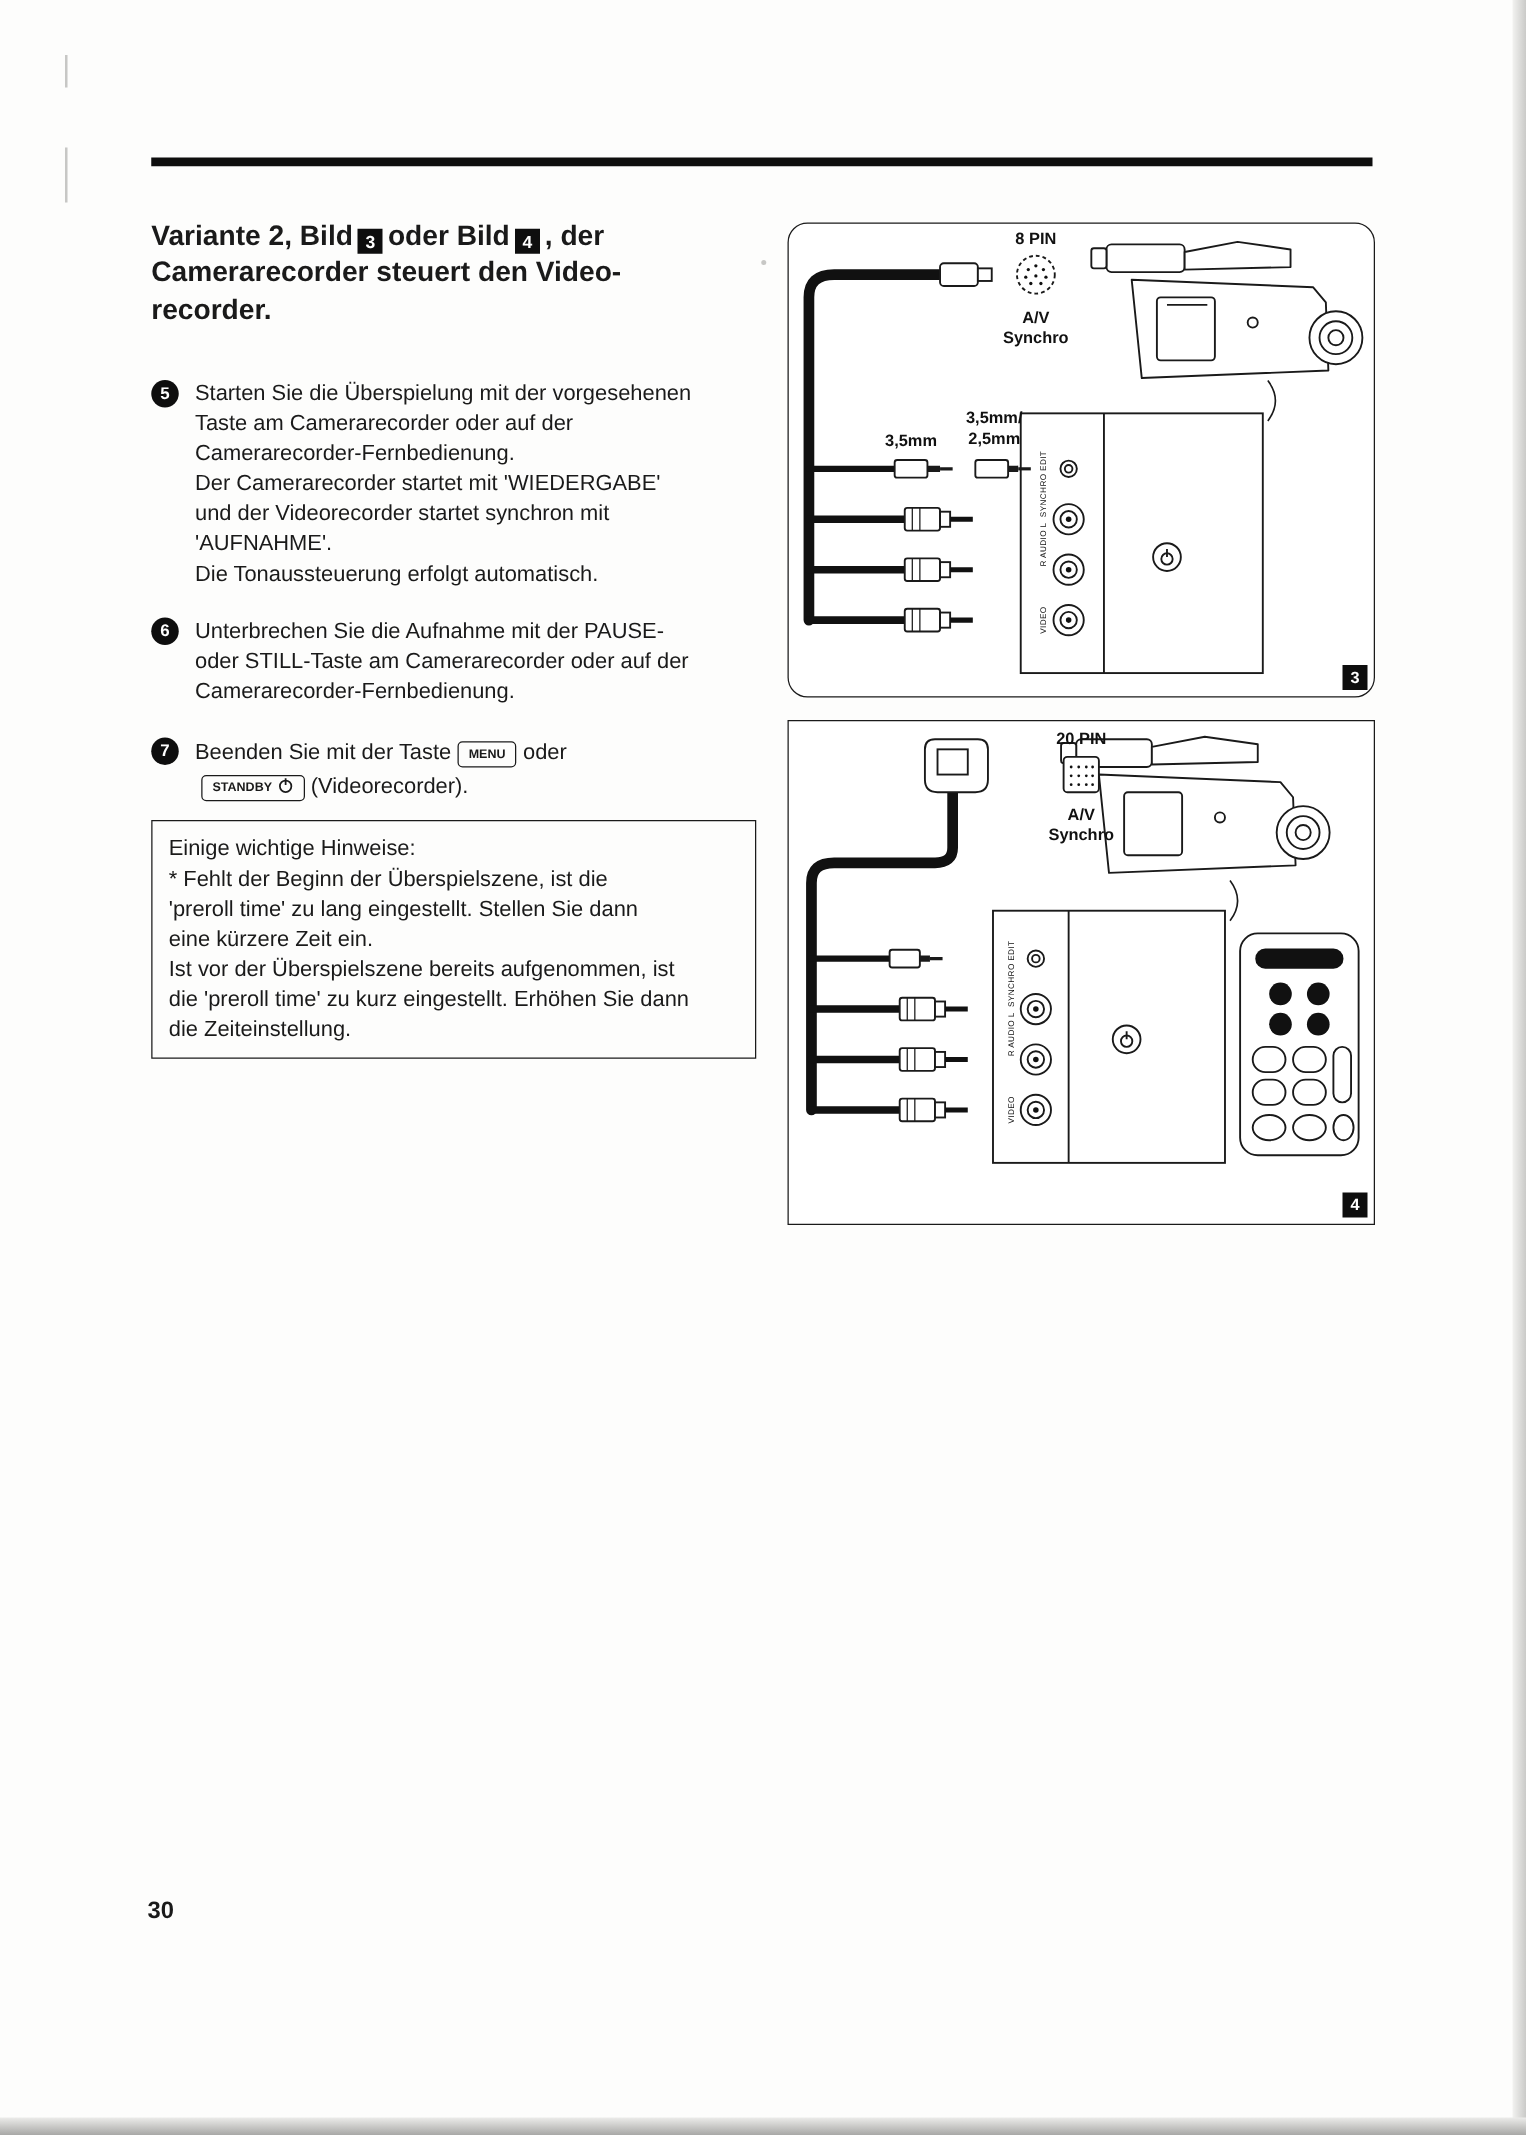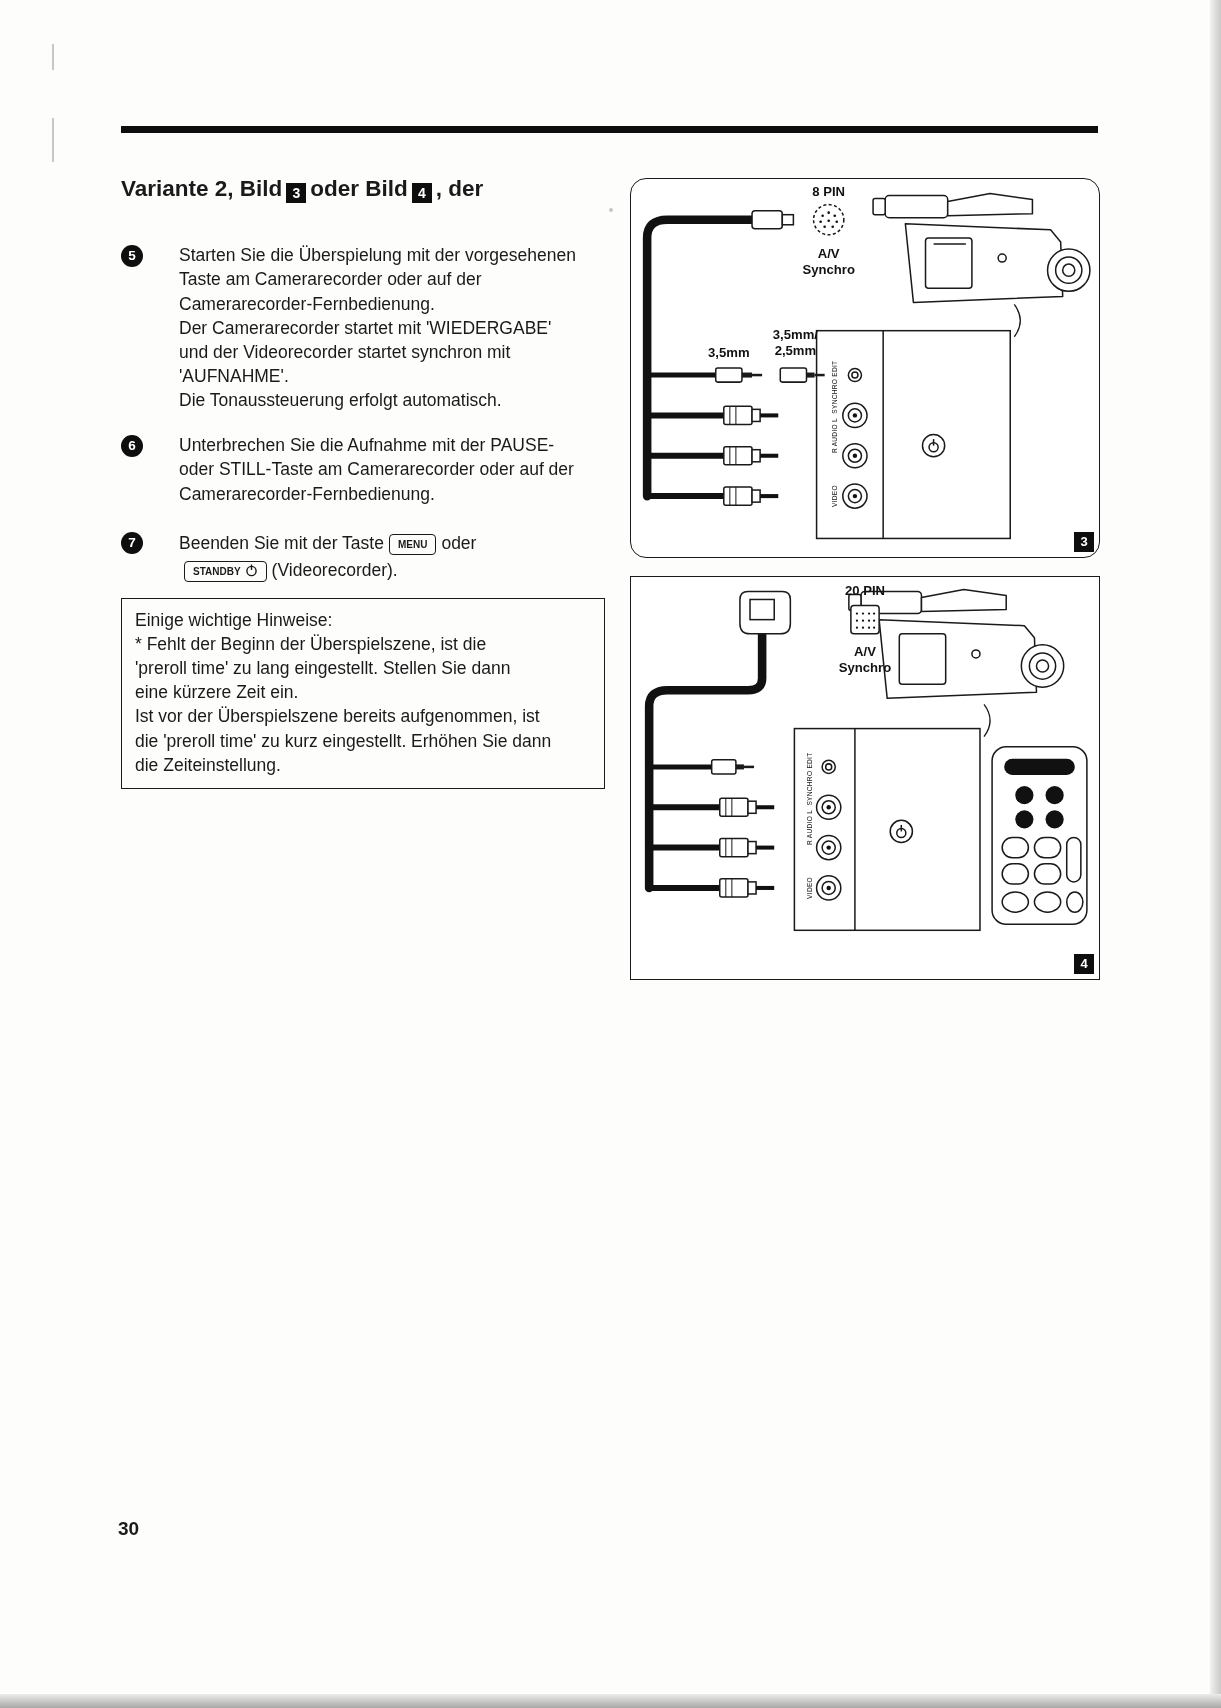--- a/index.html
+++ b/index.html
@@ -16,21 +16,21 @@
   .left-col{position:absolute;left:121px;top:174px;width:478px;}
   h1.heading{font-size:22.5px;font-weight:bold;line-height:1.3;margin:0 0 40px 0;}
   .heading .rest{white-space:pre-line;display:block;}
   .figref{display:inline-block;width:20px;height:20px;background:#0e0e0e;color:#fff;
           font-size:14px;line-height:20px;text-align:center;vertical-align:-2px;margin:0 4px;}
 
   .step{display:flex;margin-bottom:21px;}
   .stepnum{flex:none;width:22px;height:22px;border-radius:50%;background:#0e0e0e;color:#fff;
            font-size:13.5px;font-weight:bold;line-height:22px;text-align:center;
            margin-right:13px;margin-top:2px;}
-  .steptext{font-size:17.5px;line-height:1.38;white-space:pre-line;margin-left:23px;}
+  .steptext{font-size:17.5px;line-height:1.38;white-space:pre-line;}
   .steptext.flow{white-space:normal;line-height:1.55;}
   .keybox{display:inline-block;border:1.7px solid #1a1a1a;border-radius:4px;padding:0 8px;
           margin:0 5px;font-weight:bold;font-size:10px;line-height:19px;vertical-align:1px;text-align:center;}
   .pwr{vertical-align:-2px;margin-left:4px;}
 
   .notebox{border:1.8px solid #1a1a1a;width:456px;padding:9px 13px 11px;font-size:17.5px;
            line-height:1.38;white-space:pre-line;margin-top:4px;}
 
   .pagenum{position:absolute;left:118px;top:1518px;font-size:19px;font-weight:bold;}
 
@@ -49,20 +49,22 @@
 
 <div class="page">
   <div class="top-rule"></div>
   <div class="artifact" style="left:52px;top:44px;width:2px;height:26px;"></div>
   <div class="artifact" style="left:52px;top:118px;width:2px;height:44px;"></div>
   <div class="artifact" style="left:609px;top:208px;width:4px;height:4px;border-radius:50%;"></div>
 
   <div class="left-col">
     <h1 class="heading">
       <span><span>Variante 2, Bild</span><span class="figref">3</span><span>oder Bild</span><span class="figref">4</span><span>, der</span></span>
+      <span class="rest">Camerarecorder steuert den Video-
+recorder.</span>
     </h1>
 
     <div class="step">
       <span class="stepnum">5</span>
       <div class="steptext">Starten Sie die Überspielung mit der vorgesehenen
 Taste am Camerarecorder oder auf der
 Camerarecorder-Fernbedienung.
 Der Camerarecorder startet mit 'WIEDERGABE'
 und der Videorecorder startet synchron mit
 'AUFNAHME'.

